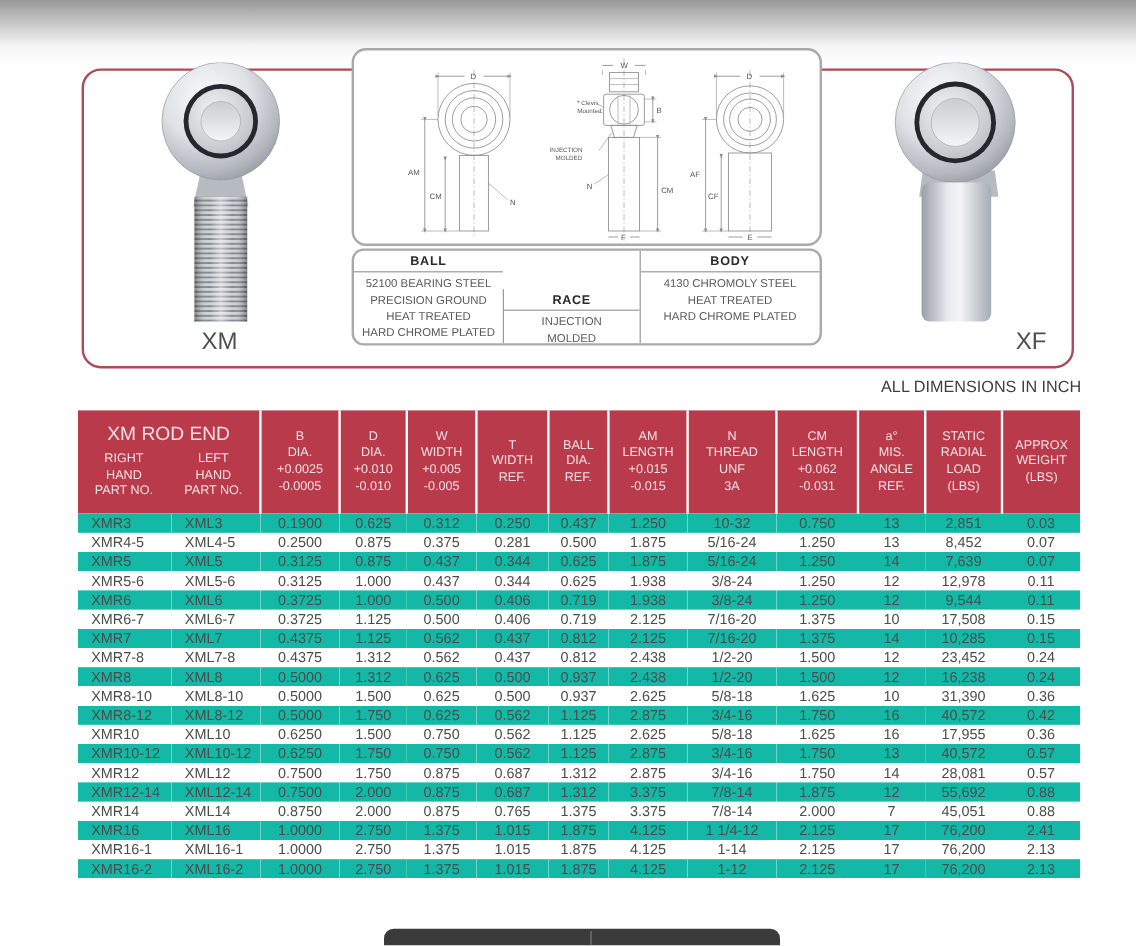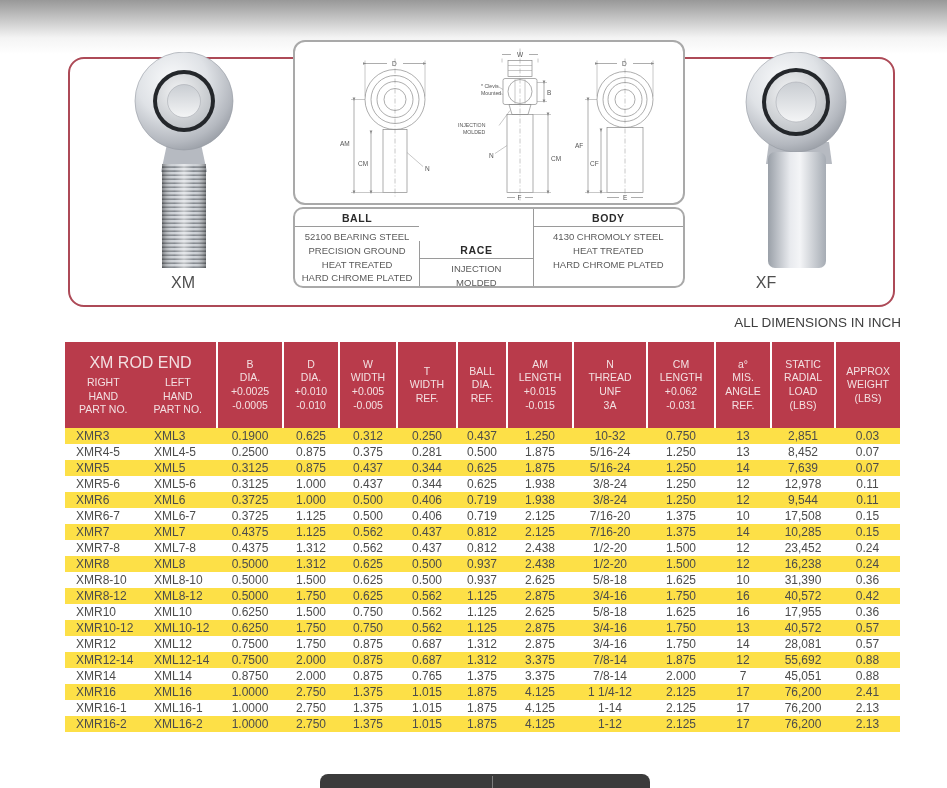--- a/index.html
+++ b/index.html
@@ -22,36 +22,36 @@
   .mat-col{display:flex;flex-direction:column;}
   .mat-col.c0{flex:0 0 32%;}
   .mat-col.c1{flex:0 0 29%;margin-top:32px;}
   .mat-col.c2{flex:1;}
   .mat-col + .mat-col{border-left:1.5px solid #9a9a9a;}
   .mat-title{font-weight:bold;font-size:10.5px;color:#2b2b2b;text-align:center;
     padding:3px 0 2px;border-bottom:1.5px solid #9a9a9a;letter-spacing:.6px;}
   .mat-body{font-size:9.5px;color:#5a5a5a;text-align:center;line-height:1.45;padding-top:3px;}
   
   .photo{position:absolute;z-index:2;}
-  .photo-label{position:absolute;z-index:2;font-size:16px;color:#4f4f4f;
+  .photo-label{position:absolute;z-index:2;font-size:20px;color:#4f4f4f;
     width:60px;text-align:center;}
   
   .dims-note{position:absolute;right:46px;top:315px;font-size:13.5px;color:#3f3f3f;z-index:2;}
   
   table.spec{position:absolute;left:65px;top:342px;width:835px;border-collapse:collapse;
     table-layout:fixed;z-index:2;}
   table.spec th{background:#b93b4b;color:#f3e0e2;font-weight:normal;font-size:10.5px;
     line-height:1.3;text-align:center;vertical-align:middle;height:86px;padding:0 1px;}
   table.spec th + th{border-left:2px solid #ffffff;}
   .pg-title{font-size:16px;margin-bottom:2px;}
   .pg-subs{display:flex;}
   .pg-subs > div{flex:1;}
   table.spec td{font-size:12px;color:#4c4c4c;text-align:center;height:16px;padding:0;
     white-space:nowrap;overflow:hidden;}
-  table.spec tbody tr.stripe{background:#fde047;}
+  table.spec tbody tr.stripe{background:#14b8a6;}
   table.spec td.pn{text-align:left;padding-left:11px;}
   
   .bottom-toolbar{position:absolute;left:320px;top:774px;width:330px;height:14px;
     background:#3b3b3b;border-radius:8px 8px 0 0;z-index:4;}
   .bottom-toolbar .divider{position:absolute;left:52%;top:2px;bottom:0;width:1px;background:#7d7d7d;}
   
   .dl{stroke:#8a8a8a;stroke-width:.7;fill:none;}
   .dl2{stroke:#9a9a9a;stroke-width:.55;fill:none;}
   .dt{fill:#555;font-size:6.5px;font-family:"Liberation Sans",sans-serif;}
   .dts{fill:#555;font-size:5.2px;font-family:"Liberation Sans",sans-serif;}
@@ -110,21 +110,21 @@
         <stop offset="100%" stop-color="#a6acb4"></stop>
     </linearGradient>
   </defs>
   <polygon points="45,90 105,90 108,112 42,112" fill="#b6bac1"></polygon>
   <circle cx="72" cy="50" r="50" fill="url(#headGrad)" stroke="#969ba3" stroke-width=".6"></circle>
   <circle cx="72" cy="50" r="34" fill="#24272b"></circle>
   <circle cx="72" cy="50" r="30" fill="url(#ballGrad)"></circle>
   <circle cx="72" cy="50" r="20" fill="url(#boreGrad)" stroke="#a9adb3" stroke-width=".6"></circle>
   <rect x="44" y="100" width="58" height="116" rx="7" fill="url(#bodyGrad)"></rect>
 </svg>
-<div class="photo-label" style="left:736px;top:274px;">XF</div>
+<div class="photo-label" style="left:812px;top:274px;text-align:right;">XF</div>
 
 <div class="diagram-box">
   <svg viewBox="0 0 388 160">
     <defs>
       <marker id="arr" markerWidth="6" markerHeight="6" refX="3" refY="3" orient="auto">
         <path d="M0,1 L5,3 L0,5 z" fill="#8a8a8a"></path>
       </marker>
     </defs>
 
     <g>

